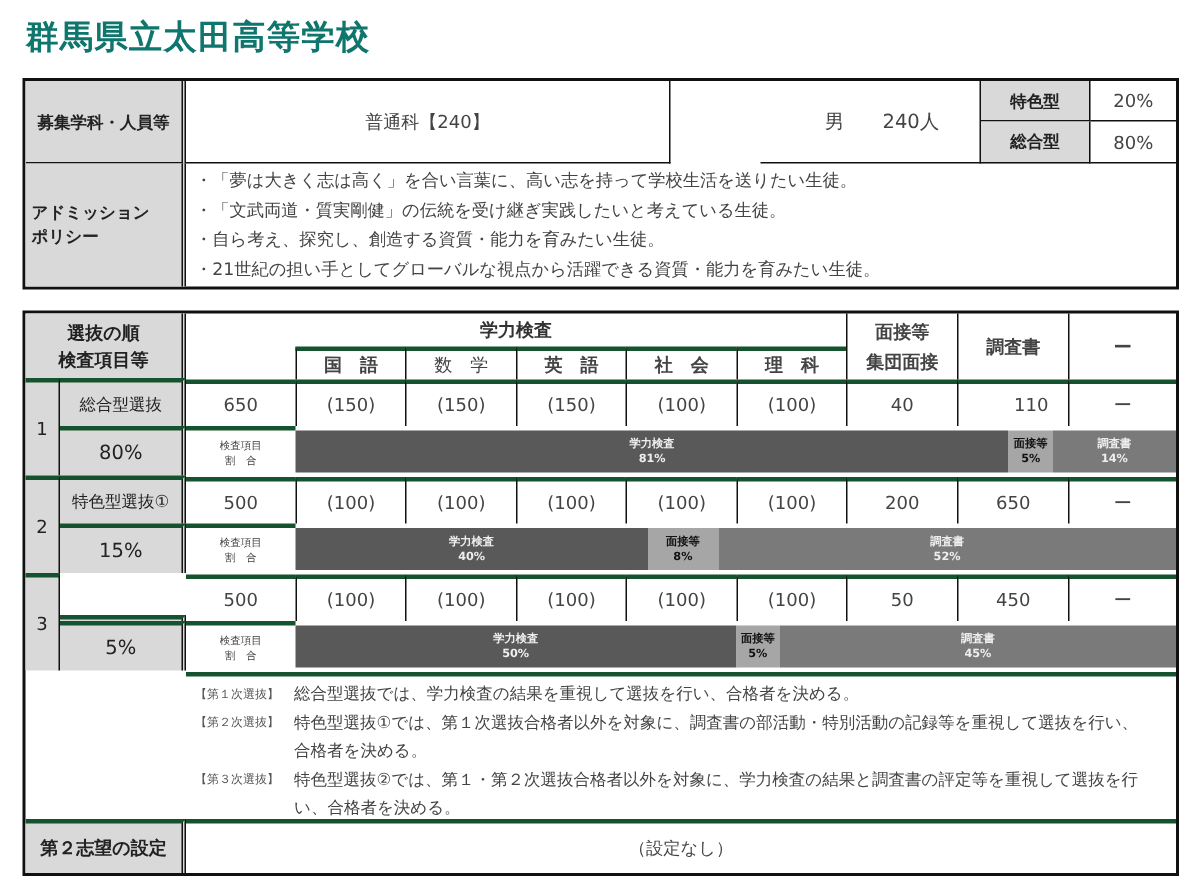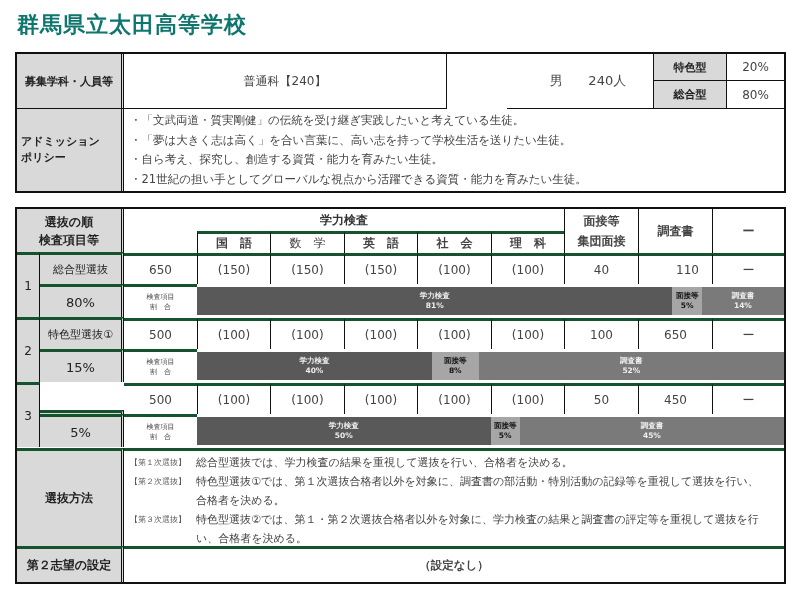--- a/index.html
+++ b/index.html
@@ -41,22 +41,22 @@
   <div class="cell lbl br bb" style="left:637px;top:0;width:73px;height:27px;">特色型</div>
   <div class="cell bb" style="left:710px;top:0;width:57px;height:27px;">20%</div>
   <div class="cell lbl br bb" style="left:637px;top:27px;width:73px;height:28px;">総合型</div>
   <div class="cell bb" style="left:710px;top:27px;width:57px;height:28px;">80%</div>
 
   <div class="cell lbl thick-r" style="left:0;top:55px;width:107px;height:82px;flex-direction:column;align-items:flex-start;padding-left:4px;line-height:16px;">
     <span>アドミッション</span>
     <span>ポリシー</span>
   </div>
   <div class="cell policy" style="left:107px;top:55px;width:660px;height:82px;">
+    <div>・「夢は大きく志は高く」を合い言葉に、高い志を持って学校生活を送りたい生徒。</div>
     <div>・「文武両道・質実剛健」の伝統を受け継ぎ実践したいと考えている生徒。</div>
-    <div>・「夢は大きく志は高く」を合い言葉に、高い志を持って学校生活を送りたい生徒。</div>
     <div>・自ら考え、探究し、創造する資質・能力を育みたい生徒。</div>
     <div>・21世紀の担い手としてグローバルな視点から活躍できる資質・能力を育みたい生徒。</div>
   </div>
 </div>
 
 <div class="abs frame" style="left:15px;top:207px;width:771px;height:377px;">
 
   <div class="cell lbl thick-r" style="left:0;top:0;width:107px;height:43px;flex-direction:column;line-height:18px;font-size:12px;">
     <span>選抜の順</span>
     <span>検査項目等</span>
@@ -110,21 +110,21 @@
   </div>
 
   <div class="cell lbl thick-r bt" style="left:23px;top:108px;width:84px;height:32px;font-weight:normal;font-size:11px;">特色型選抜①</div>
   <div class="cell lbl thick-r bt" style="left:23px;top:140px;width:84px;height:33px;font-weight:normal;font-size:13px;">15%</div>
   <div class="cell bt" style="left:107px;top:109px;width:73px;height:31px;">500</div>
   <div class="cell bt bl" style="left:180px;top:109px;width:73px;height:31px;">(100)</div>
   <div class="cell bt bl" style="left:253px;top:109px;width:74px;height:31px;">(100)</div>
   <div class="cell bt bl" style="left:327px;top:109px;width:73px;height:31px;">(100)</div>
   <div class="cell bt bl" style="left:400px;top:109px;width:74px;height:31px;">(100)</div>
   <div class="cell bt bl" style="left:474px;top:109px;width:73px;height:31px;">(100)</div>
-  <div class="cell bt bl" style="left:547px;top:109px;width:74px;height:31px;">100</div>
+  <div class="cell bt bl" style="left:547px;top:109px;width:74px;height:31px;">200</div>
   <div class="cell bt bl" style="left:621px;top:109px;width:74px;height:31px;">650</div>
   <div class="cell bt bl" style="left:695px;top:109px;width:72px;height:31px;">ー</div>
   <div class="cell bt mini" style="left:107px;top:140px;width:73px;height:33px;">
     <span>検査項目</span>
     <span>割　合</span>
   </div>
   <div class="abs" style="left:180px;top:143px;width:587px;height:28px;">
     <div class="seg dark" style="left:0;width:40%;">
         <span>学力検査</span>
         <span>40%</span>
@@ -162,21 +162,20 @@
     <div class="seg light" style="left:50%;width:5%;">
         <span>面接等</span>
         <span>5%</span>
       </div>
     <div class="seg mid" style="left:55%;width:45%;">
         <span>調査書</span>
         <span>45%</span>
       </div>
   </div>
 
-  <div class="cell lbl thick-r bt" style="left:0;top:239px;width:107px;height:98px;font-size:12px;">選抜方法</div>
   <div class="cell method bt" style="left:107px;top:239px;width:660px;height:98px;">
     <div class="mrow">
       <span class="mtag">【第１次選抜】</span>
       <span class="mtxt">総合型選抜では、学力検査の結果を重視して選抜を行い、合格者を決める。</span>
     </div>
     <div class="mrow">
       <span class="mtag">【第２次選抜】</span>
       <span class="mtxt">特色型選抜①では、第１次選抜合格者以外を対象に、調査書の部活動・特別活動の記録等を重視して選抜を行い、</span>
     </div>
     <div class="mrow">
@@ -187,14 +186,14 @@
       <span class="mtag">【第３次選抜】</span>
       <span class="mtxt">特色型選抜②では、第１・第２次選抜合格者以外を対象に、学力検査の結果と調査書の評定等を重視して選抜を行</span>
     </div>
     <div class="mrow">
       <span class="mtag"></span>
       <span class="mtxt">い、合格者を決める。</span>
     </div>
   </div>
 
   <div class="cell lbl thick-r bt" style="left:0;top:337px;width:107px;height:36px;font-size:12px;">第２志望の設定</div>
-  <div class="cell bt" style="left:107px;top:337px;width:660px;height:36px;font-size:11.5px;font-weight:bold;">（設定なし）</div>
+  <div class="cell bt" style="left:107px;top:337px;width:660px;height:36px;font-size:11.5px;">（設定なし）</div>
 </div>
 
 </body></html>

